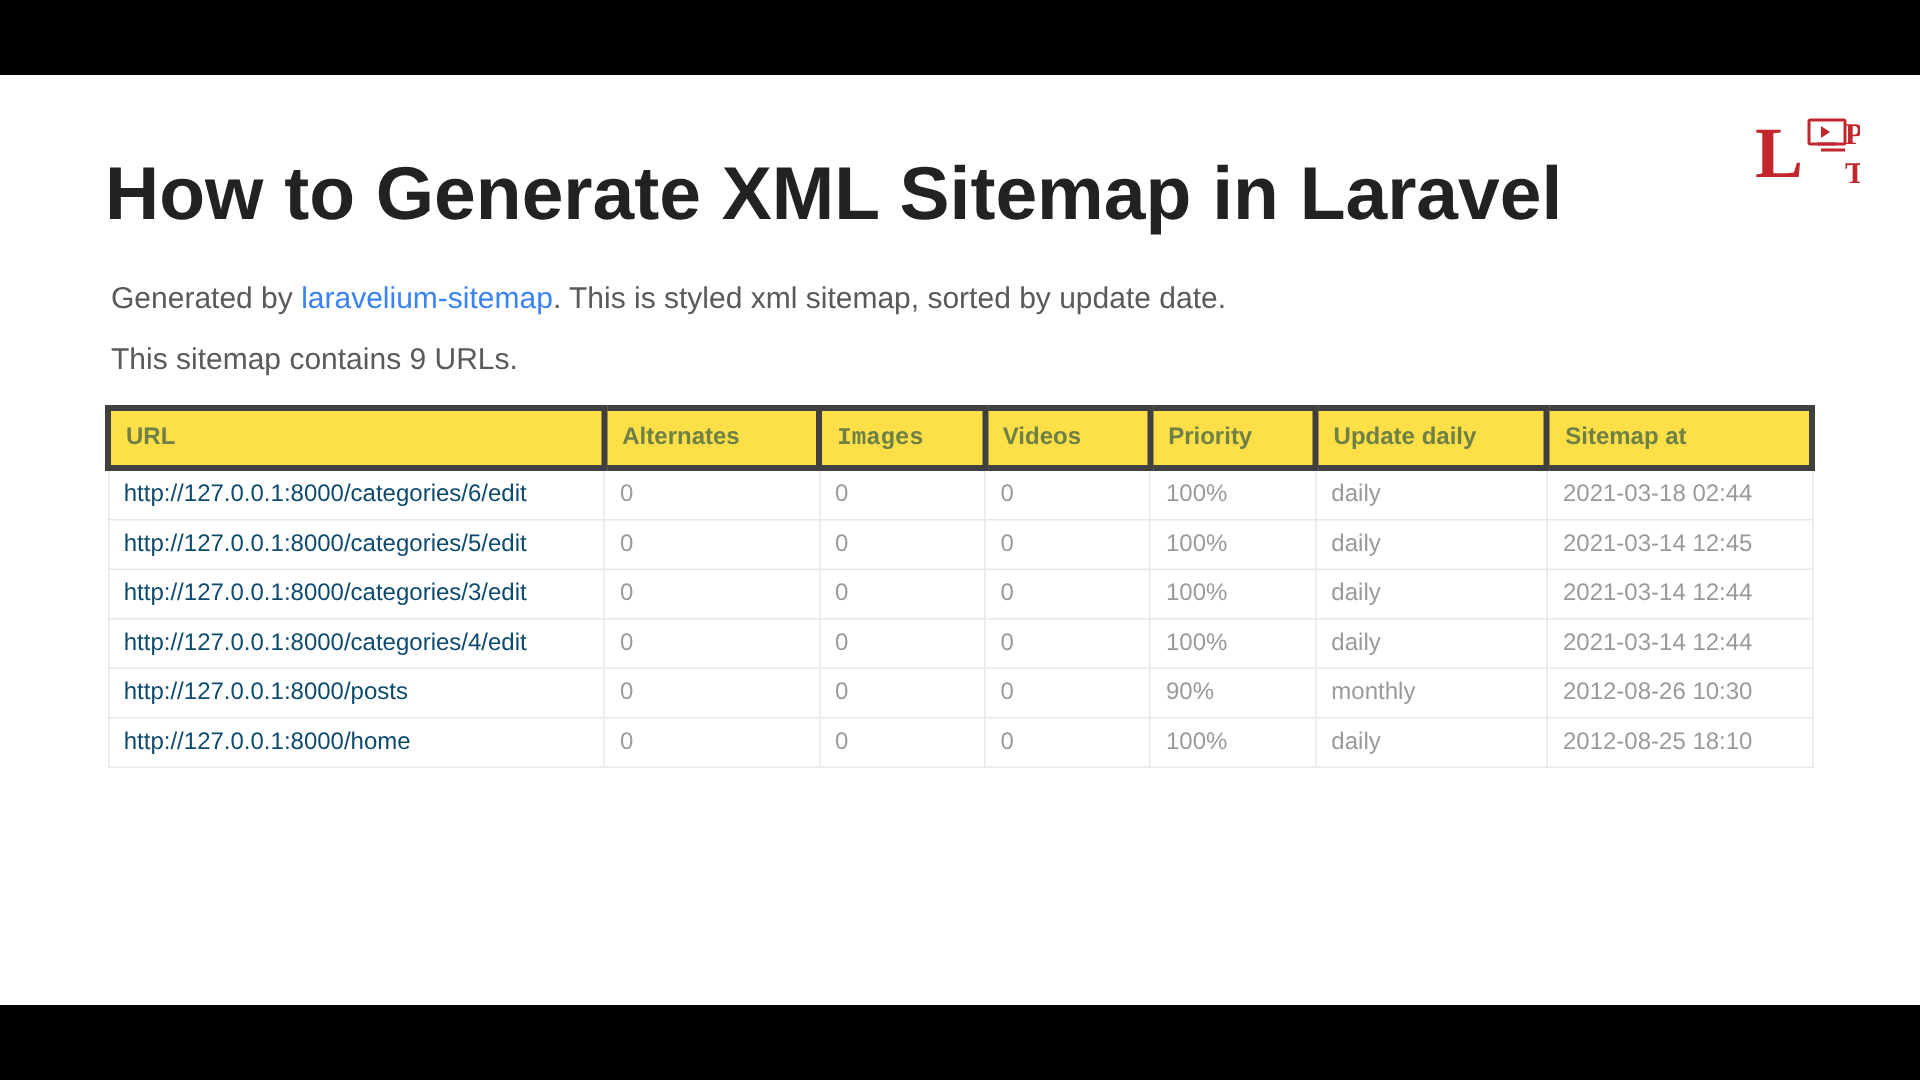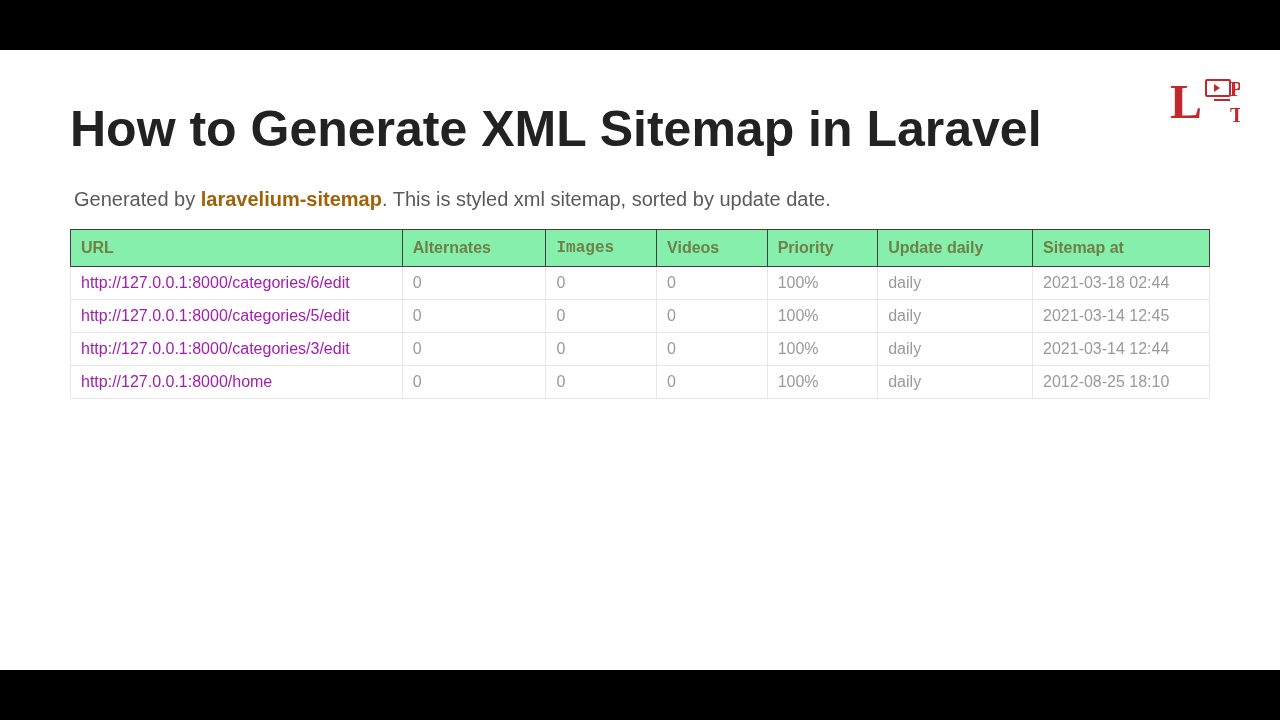--- a/index.html
+++ b/index.html
@@ -19,42 +19,42 @@
     font-size: 50px;
     font-weight: 700;
     color: #222;
     margin: 20px 0 30px 0;
   }
   .desc, .count {
     font-size: 20px;
     color: #5a5a5a;
     margin: 0 0 18px 4px;
   }
-  .desc a { color: #a16207; text-decoration: none; font-weight: 700; text-align: right; }
+  .desc a { color: #3b82f6; text-decoration: none; font-weight: 400; text-align: right; }
   table {
     width: 100%;
     border-collapse: collapse;
     font-size: 16px;
     color: #8a8a8a;
     margin-top: 6px;
   }
   th {
-    background: #86efac;
+    background: #fde047;
     color: #6e8046;
     text-align: left;
     padding: 9px 10px;
     font-weight: 700;
-    border: 1px solid #404040;
+    border: 4px solid #404040;
   }
   td {
     border: 1px solid #e8e8e8;
     padding: 7px 10px;
     color: #9a9a9a;
   }
-  td.url a { color: #a21caf; text-decoration: none; }
+  td.url a { color: #0c4a6e; text-decoration: none; }
   .col-url { width: 300px; }
   .col-alt { width: 130px; margin-top: 32px; }
   .col-img { width: 100px; font-family: Liberation Mono, monospace; }
   .col-vid { width: 100px; }
   .col-pri { width: 100px; }
   .col-freq { width: 140px; }
   .col-upd { width: 160px; }
 </style>
 </head>
 <body>
@@ -72,20 +72,21 @@
       <text x="60" y="52" font-family="Georgia,serif" font-size="20" fill="#c1272d" font-weight="700">T</text>
     </svg>
   </div>
 
   <h1>How to Generate XML Sitemap in Laravel</h1>
 
   <p class="desc">
     <span>Generated by </span><a href="#">laravelium-sitemap</a><span>. This is styled xml sitemap, sorted by update date.</span>
   </p>
 
+  <p class="count">This sitemap contains 9 URLs.</p>
 
   <table>
     <thead>
       <tr>
         <th class="col-url">URL</th>
         <th class="col-alt">Alternates</th>
         <th class="col-img">Images</th>
         <th class="col-vid">Videos</th>
         <th class="col-pri">Priority</th>
         <th class="col-freq">Update daily</th>
@@ -114,20 +115,38 @@
         <tr>
           <td class="url"><a href="#">http://127.0.0.1:8000/categories/3/edit</a></td>
           <td>0</td>
           <td>0</td>
           <td>0</td>
           <td>100%</td>
           <td>daily</td>
           <td>2021-03-14 12:44</td>
         </tr>
         <tr>
+          <td class="url"><a href="#">http://127.0.0.1:8000/categories/4/edit</a></td>
+          <td>0</td>
+          <td>0</td>
+          <td>0</td>
+          <td>100%</td>
+          <td>daily</td>
+          <td>2021-03-14 12:44</td>
+        </tr>
+        <tr>
+          <td class="url"><a href="#">http://127.0.0.1:8000/posts</a></td>
+          <td>0</td>
+          <td>0</td>
+          <td>0</td>
+          <td>90%</td>
+          <td>monthly</td>
+          <td>2012-08-26 10:30</td>
+        </tr>
+        <tr>
           <td class="url"><a href="#">http://127.0.0.1:8000/home</a></td>
           <td>0</td>
           <td>0</td>
           <td>0</td>
           <td>100%</td>
           <td>daily</td>
           <td>2012-08-25 18:10</td>
         </tr>
       </tbody>
   </table>

